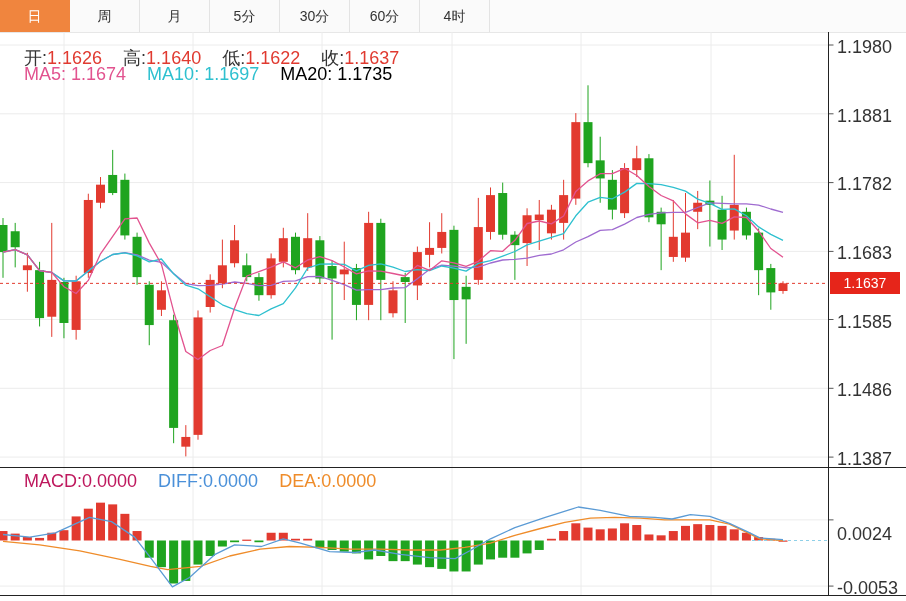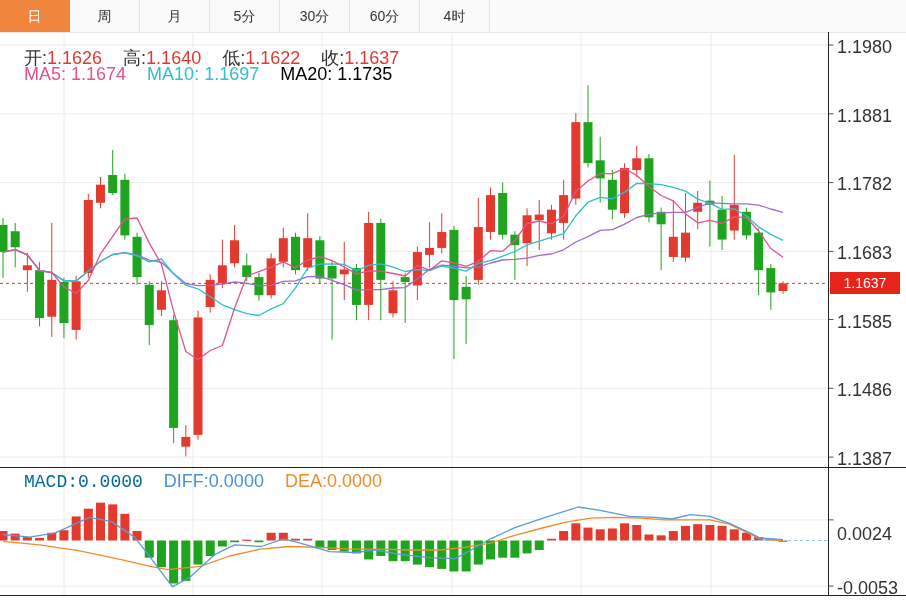--- a/index.html
+++ b/index.html
@@ -19,21 +19,21 @@
   .overlay{position:absolute;left:24px;font-size:18px;white-space:nowrap;pointer-events:none;}
   .overlay .pair{margin-right:16px;}
   .overlay .lbl{color:#333;}
   .overlay .val{color:#e03a30;}
   #ohlc-line{top:46px;}
   #ma-line{top:64px;}
   #macd-line{top:471px;}
   .ma5  .lbl,.ma5  .val{color:#e2538f;}
   .ma10 .lbl,.ma10 .val{color:#2ec0cf;}
   .ma20 .lbl,.ma20 .val{color:#000000;}
-  .c-macd .lbl,.c-macd .val{color:#0369a1;font-family:Liberation Mono, monospace;}
+  .c-macd .lbl,.c-macd .val{color:#be185d;}
   .c-diff .lbl,.c-diff .val{color:#4a90d9;}
   .c-dea  .lbl,.c-dea  .val{color:#ef8c2a;}
   
   .axis-label{position:absolute;left:837px;font-size:18px;color:#333;pointer-events:none;}
   .al0{top:37px;}.al1{top:106px;text-align:center;}.al2{top:174px;}.al3{top:243px;}
   .al4{top:312px;}.al5{top:380px;}.al6{top:449px;}
   .ml0{top:524px;}.ml1{top:578px;}
   
   .price-tag{position:absolute;left:830px;top:272px;width:70px;height:22px;background:#e6251a;
              color:#fff;font-size:14px;line-height:22px;text-align:center;pointer-events:none;}

